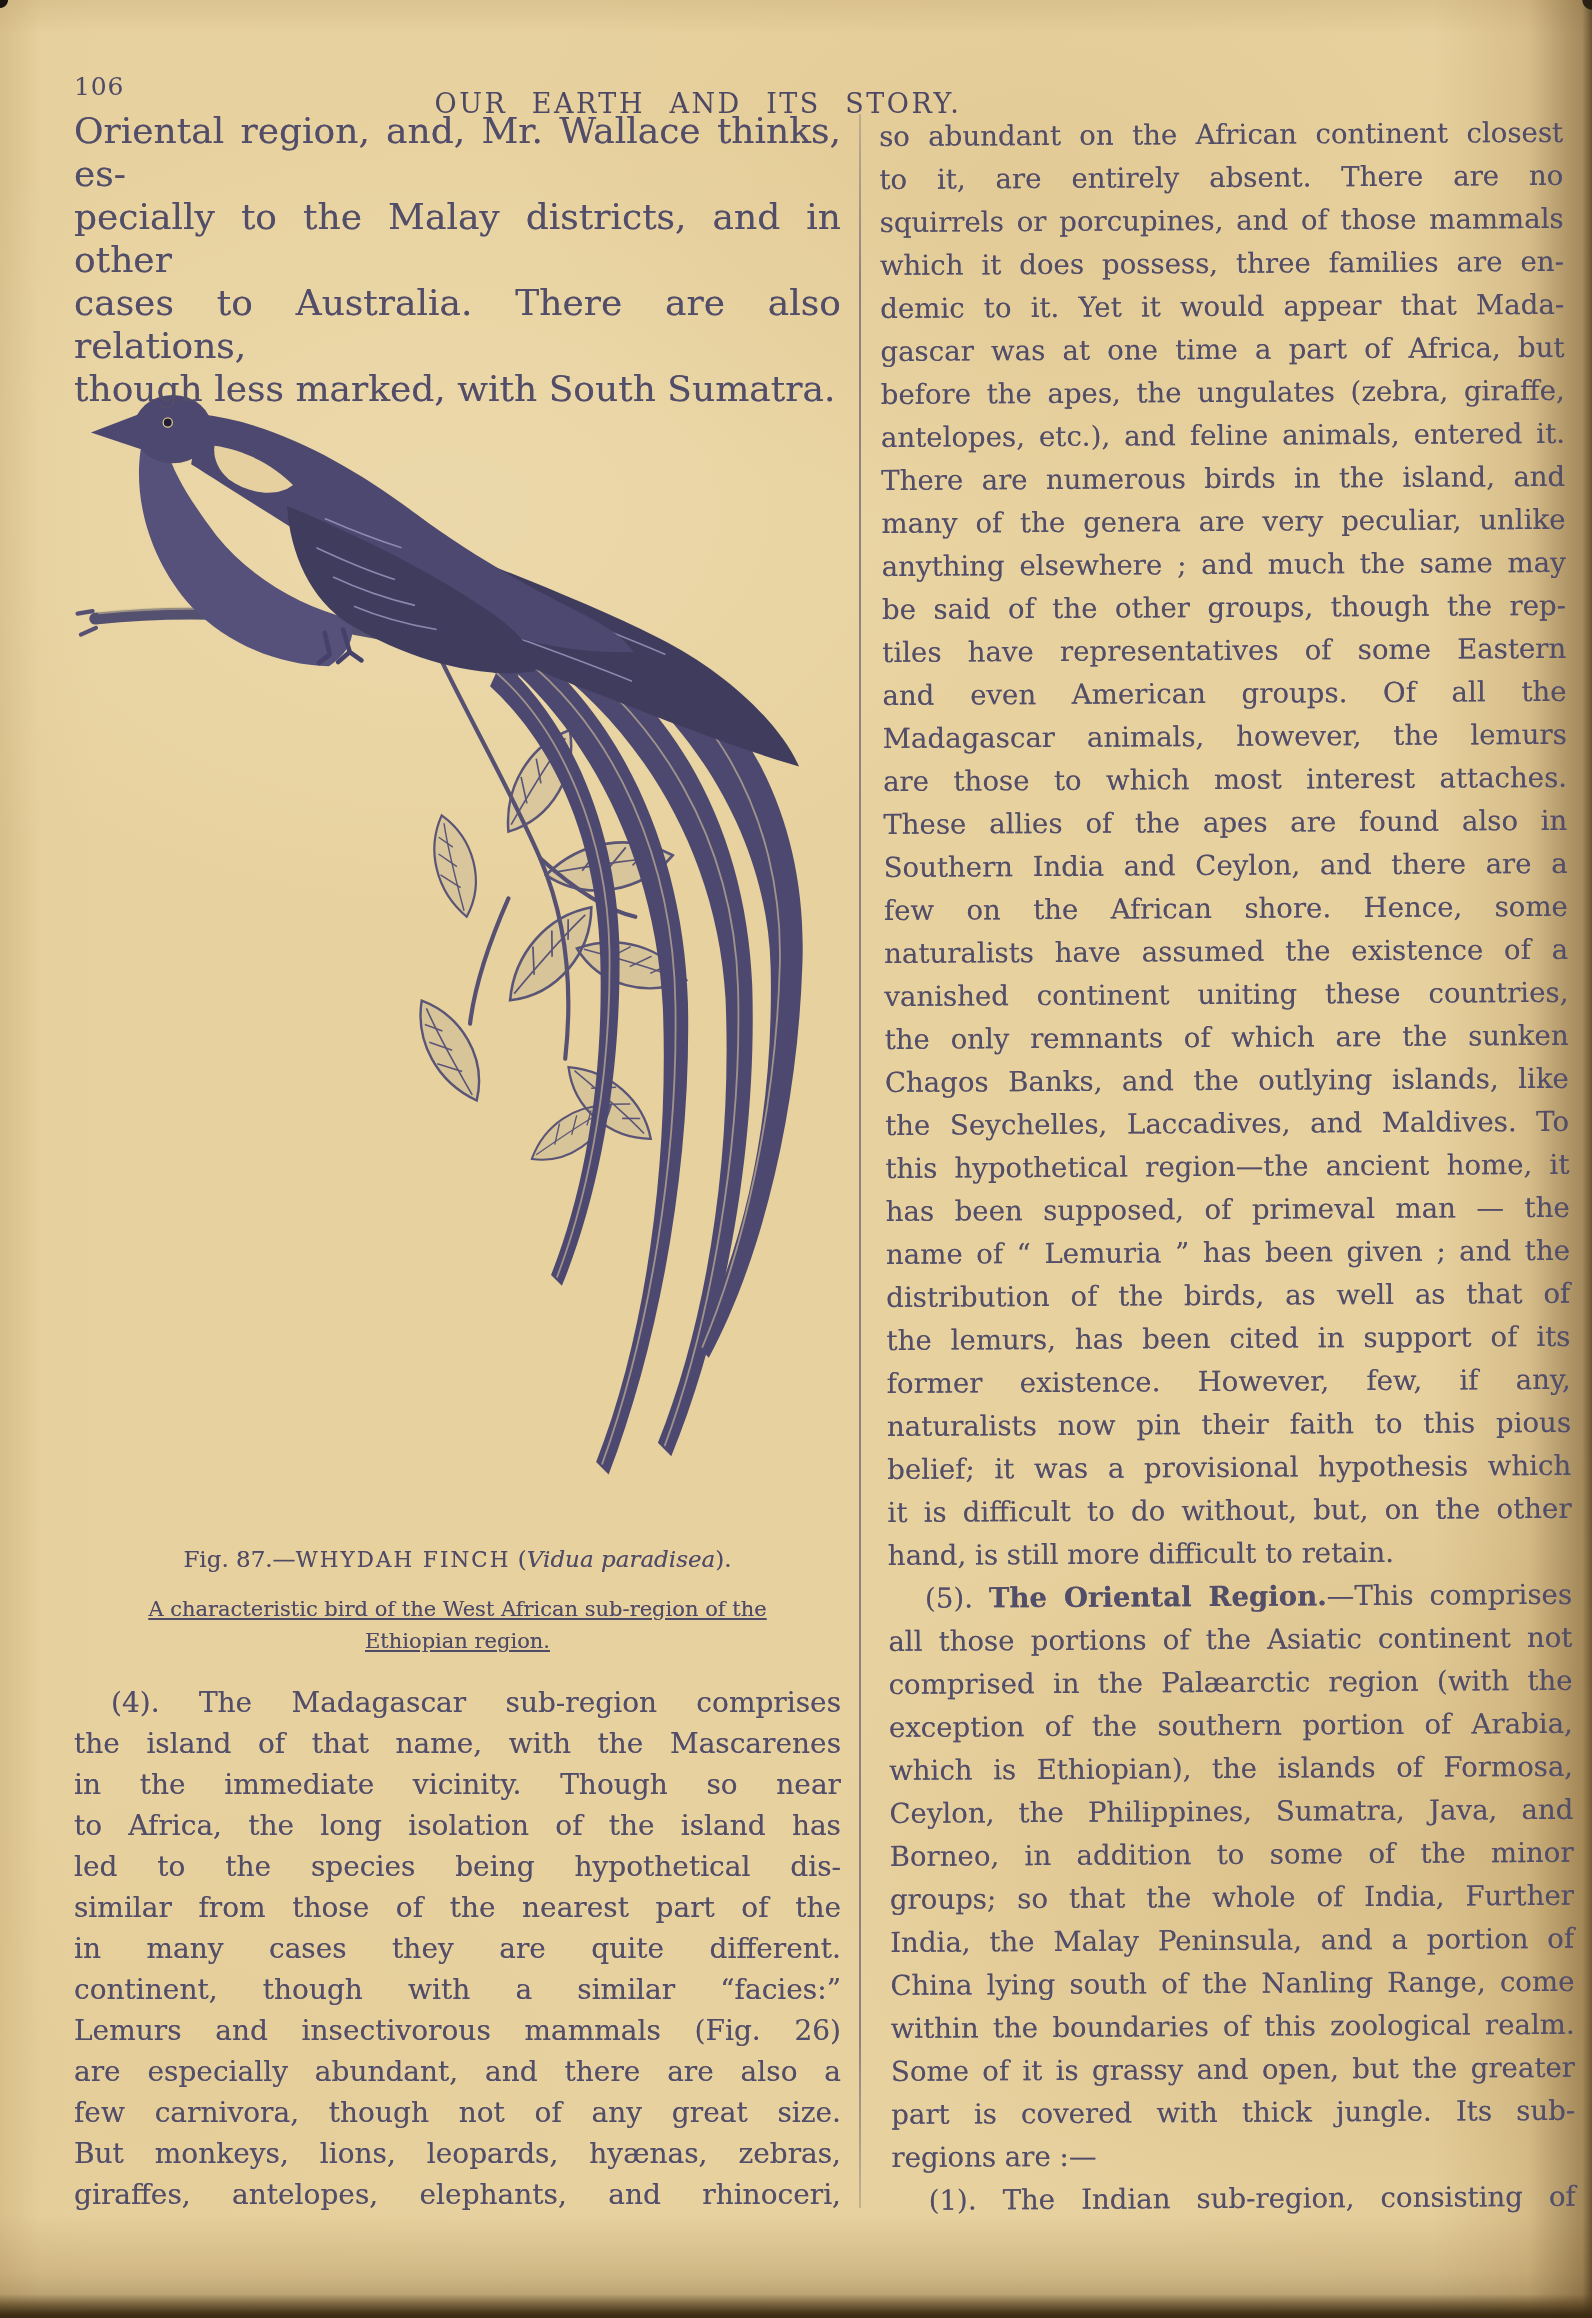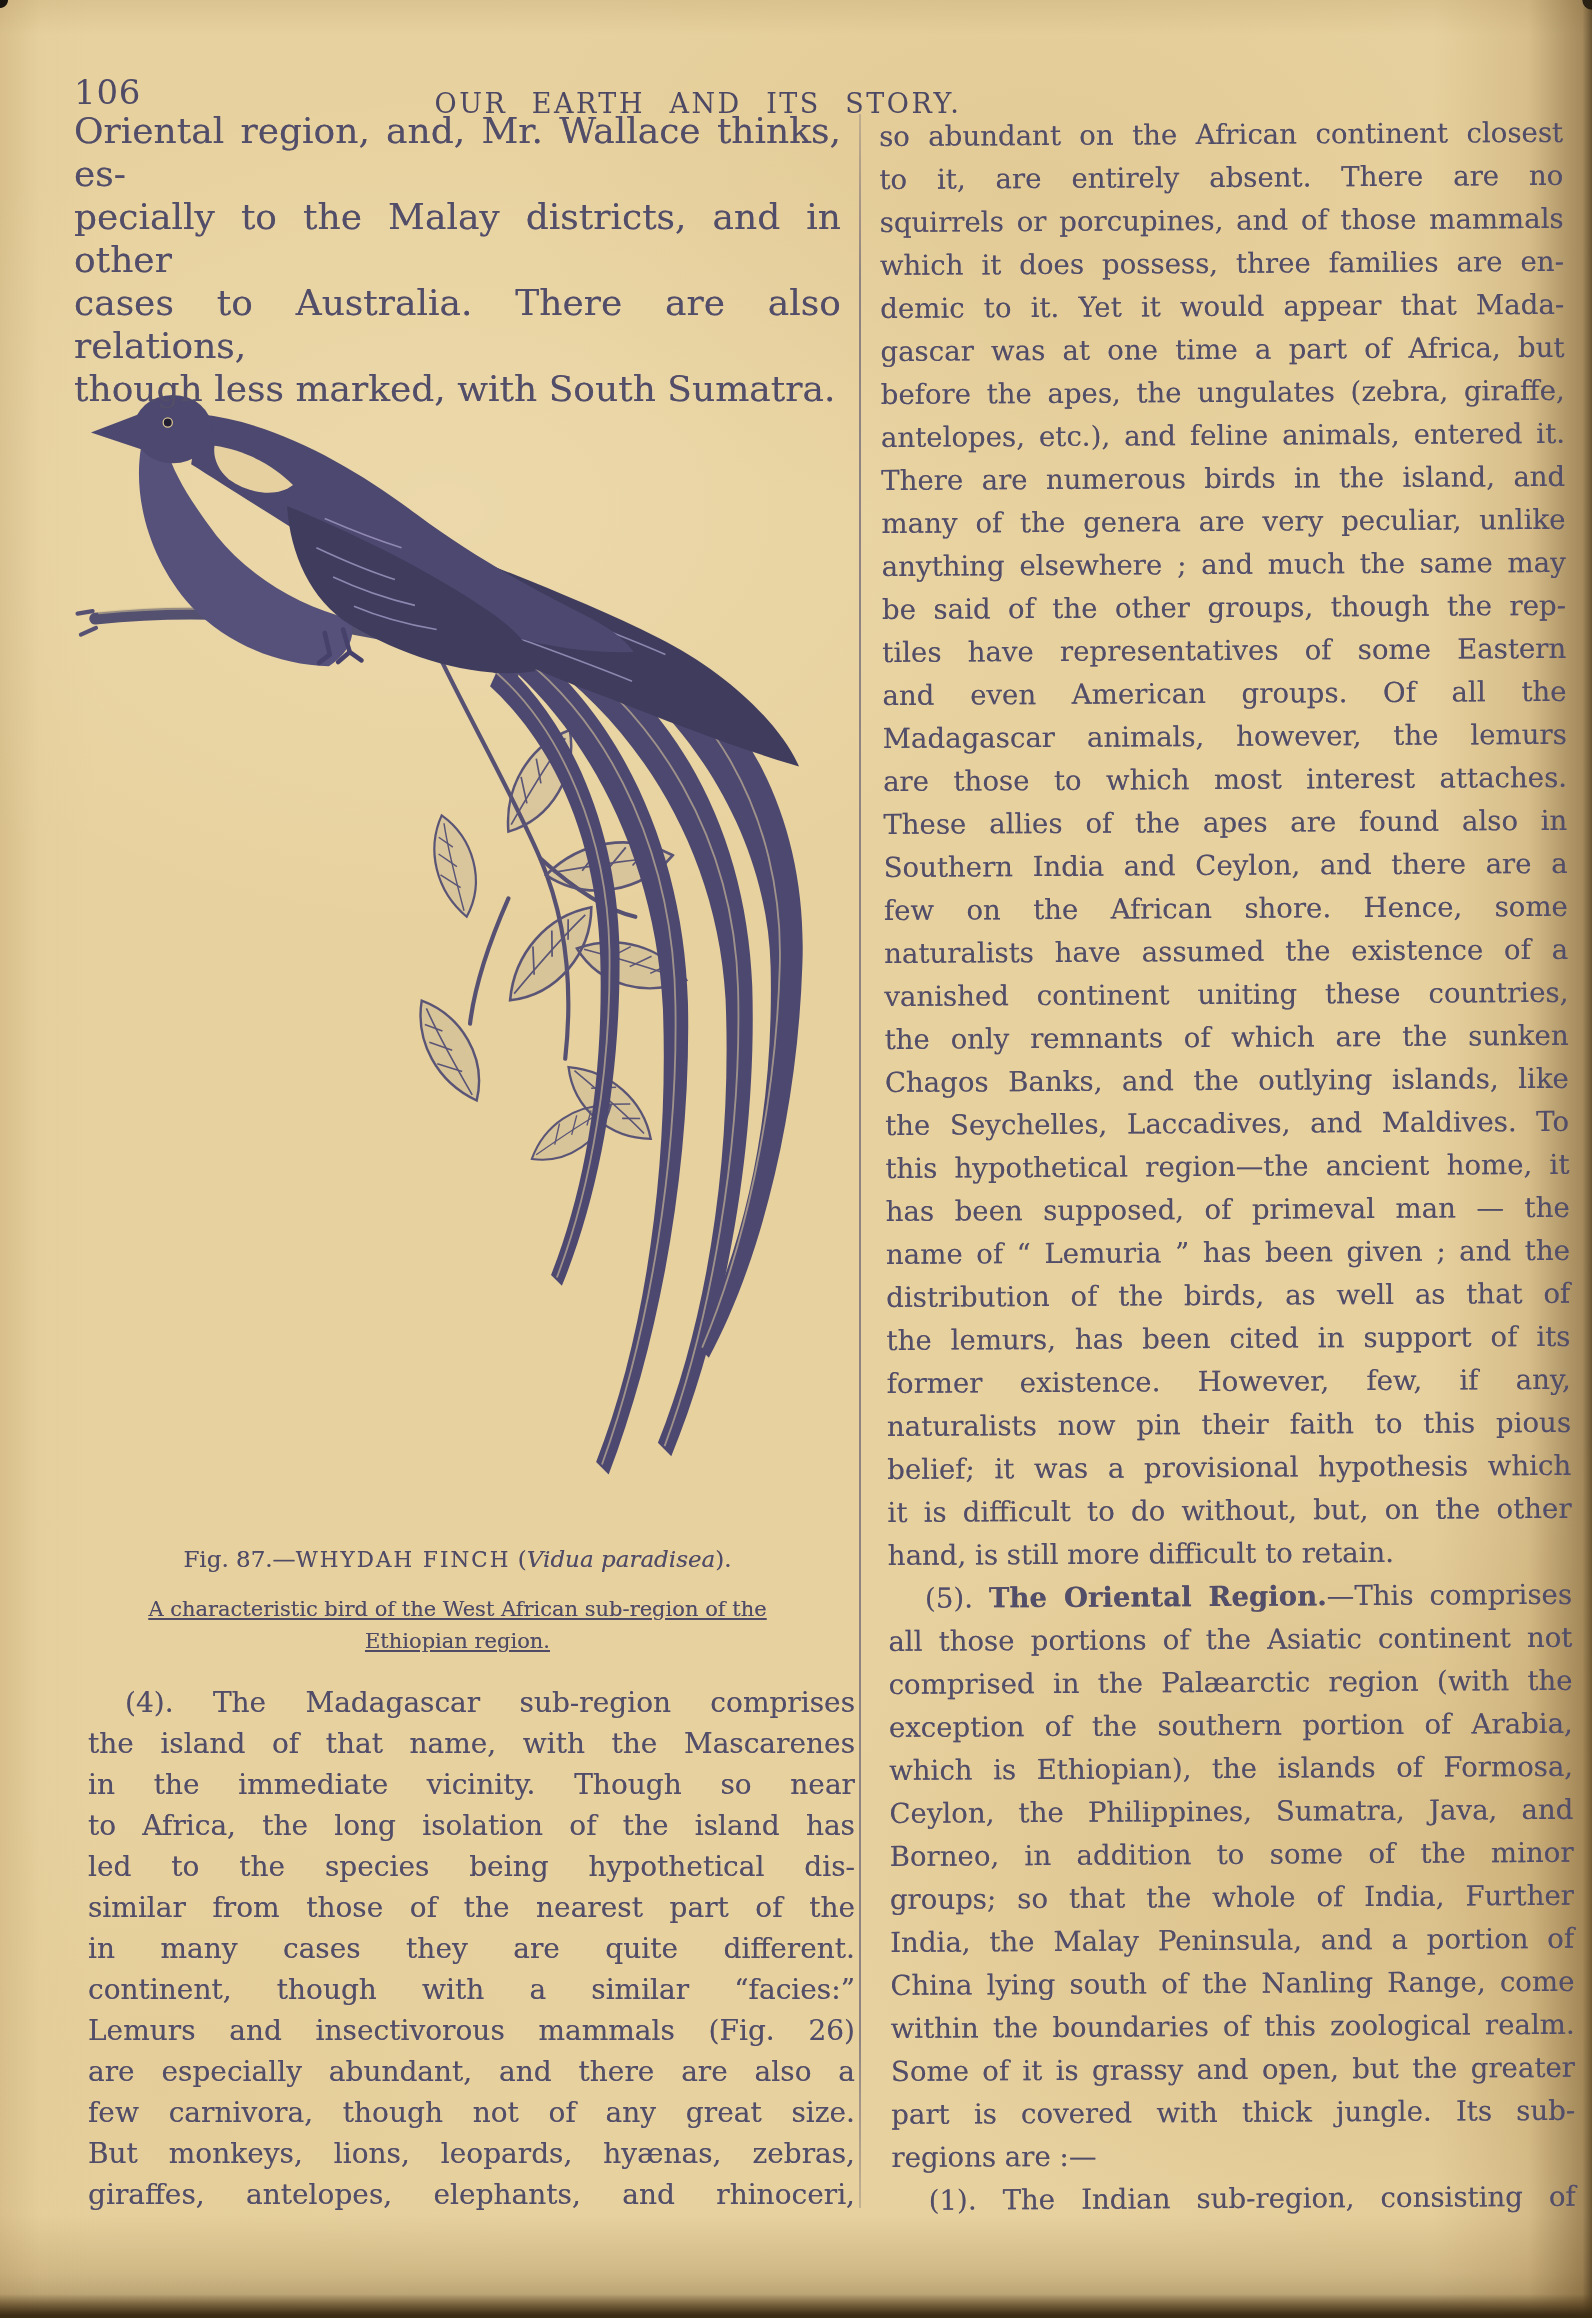--- a/index.html
+++ b/index.html
@@ -20,32 +20,32 @@
       linear-gradient(to bottom, rgba(130,96,45,0.12) 0%, transparent 1.5%, transparent 95.5%, rgba(120,88,40,0.20) 98%, rgba(84,60,26,0.45) 100%);
   }
   .edge-bottom{
     position:absolute;left:0;right:0;bottom:0;height:25px;z-index:2;pointer-events:none;
     background:linear-gradient(to bottom, rgba(74,54,24,0.0), rgba(74,54,24,0.55) 40%, #3c2c14 85%);
   }
   .corner-tl{position:absolute;left:0;top:0;width:15px;height:13.4px;z-index:3;
     background:radial-gradient(circle at 0 0,#191410 0 7.5px,transparent 8.4px);}
   .corner-tr{position:absolute;right:0;top:0;width:22px;height:15px;z-index:3;
     background:radial-gradient(circle at 100% 0,#2a2115 0 9.2px,transparent 10px);}
-  .header-pagenum{position:absolute;left:74px;top:72px;font-size:34px;letter-spacing:0.8px;color:#4f4a66;z-index:5;}
+  .header-pagenum{position:absolute;left:74px;top:72px;font-size:25px;letter-spacing:0.8px;color:#4f4a66;z-index:5;}
   .header-title{
     position:absolute;left:368px;top:88px;width:660px;text-align:center;
     font-size:27px;letter-spacing:2.5px;word-spacing:13.4px;color:#4d4863;z-index:5;
   }
   .col-divider{
     position:absolute;left:859px;top:114px;width:2px;height:2094px;z-index:4;
     background:linear-gradient(to bottom, rgba(84,79,110,0.25), rgba(84,79,110,0.60) 8%, rgba(84,79,110,0.60) 92%, rgba(84,79,110,0.25));
   }
   .textblock{position:absolute;z-index:5;}
   .para1{left:74px;top:109px;width:767px;font-size:36px;line-height:43px;}
-  .para4{left:88px;top:1682px;width:767px;font-size:28px;line-height:41px;}
+  .para4{left:74px;top:1682px;width:767px;font-size:28px;line-height:41px;}
   .rightcol{left:879px;top:115px;width:684px;font-size:27.6px;line-height:43px;
     transform:rotate(-0.35deg);transform-origin:left top;}
   .tline{text-align:justify;text-align-last:justify;
     text-shadow:0 0 0.6px rgba(82,77,104,0.55);}
   .tline.last{text-align-last:left;}
   .tline.center{text-align:center;text-align-last:center;}
   .tline.indent{text-indent:37px;}
   .b{font-weight:bold;}
   .i{font-style:italic;}
   .sc{letter-spacing:2.1px;font-size:0.93em;}

